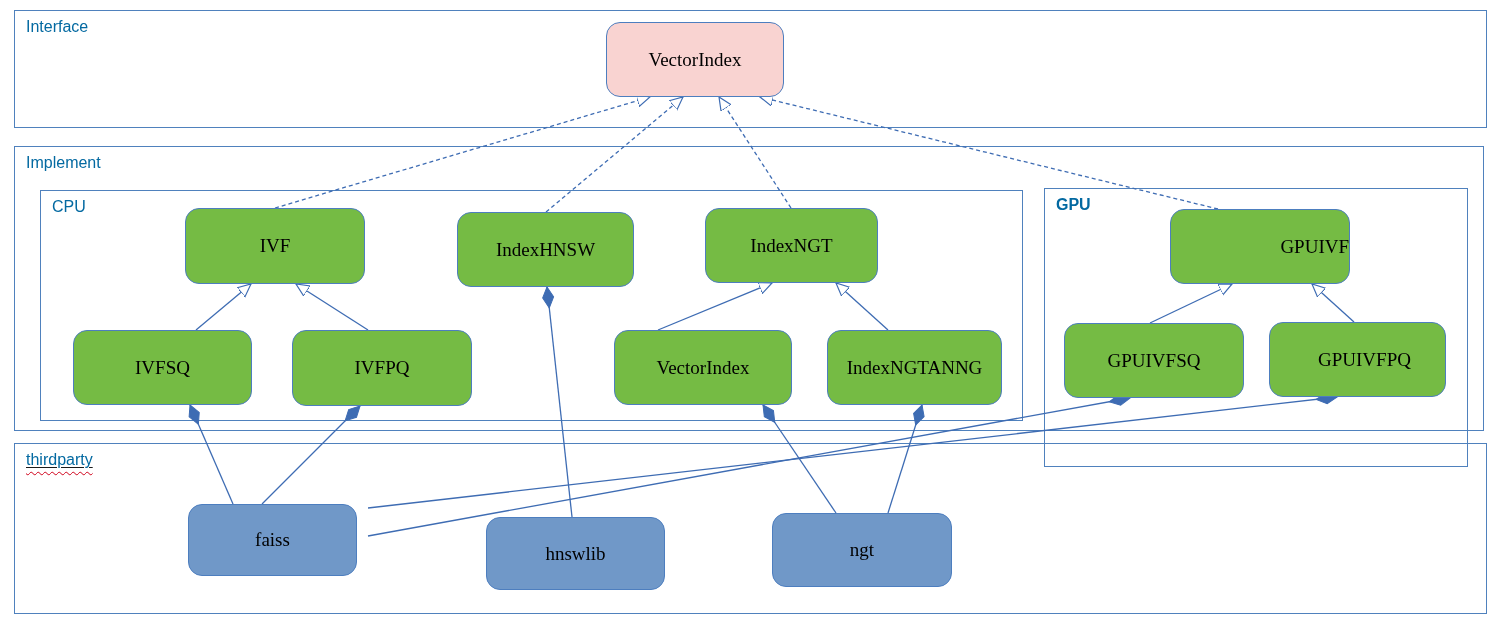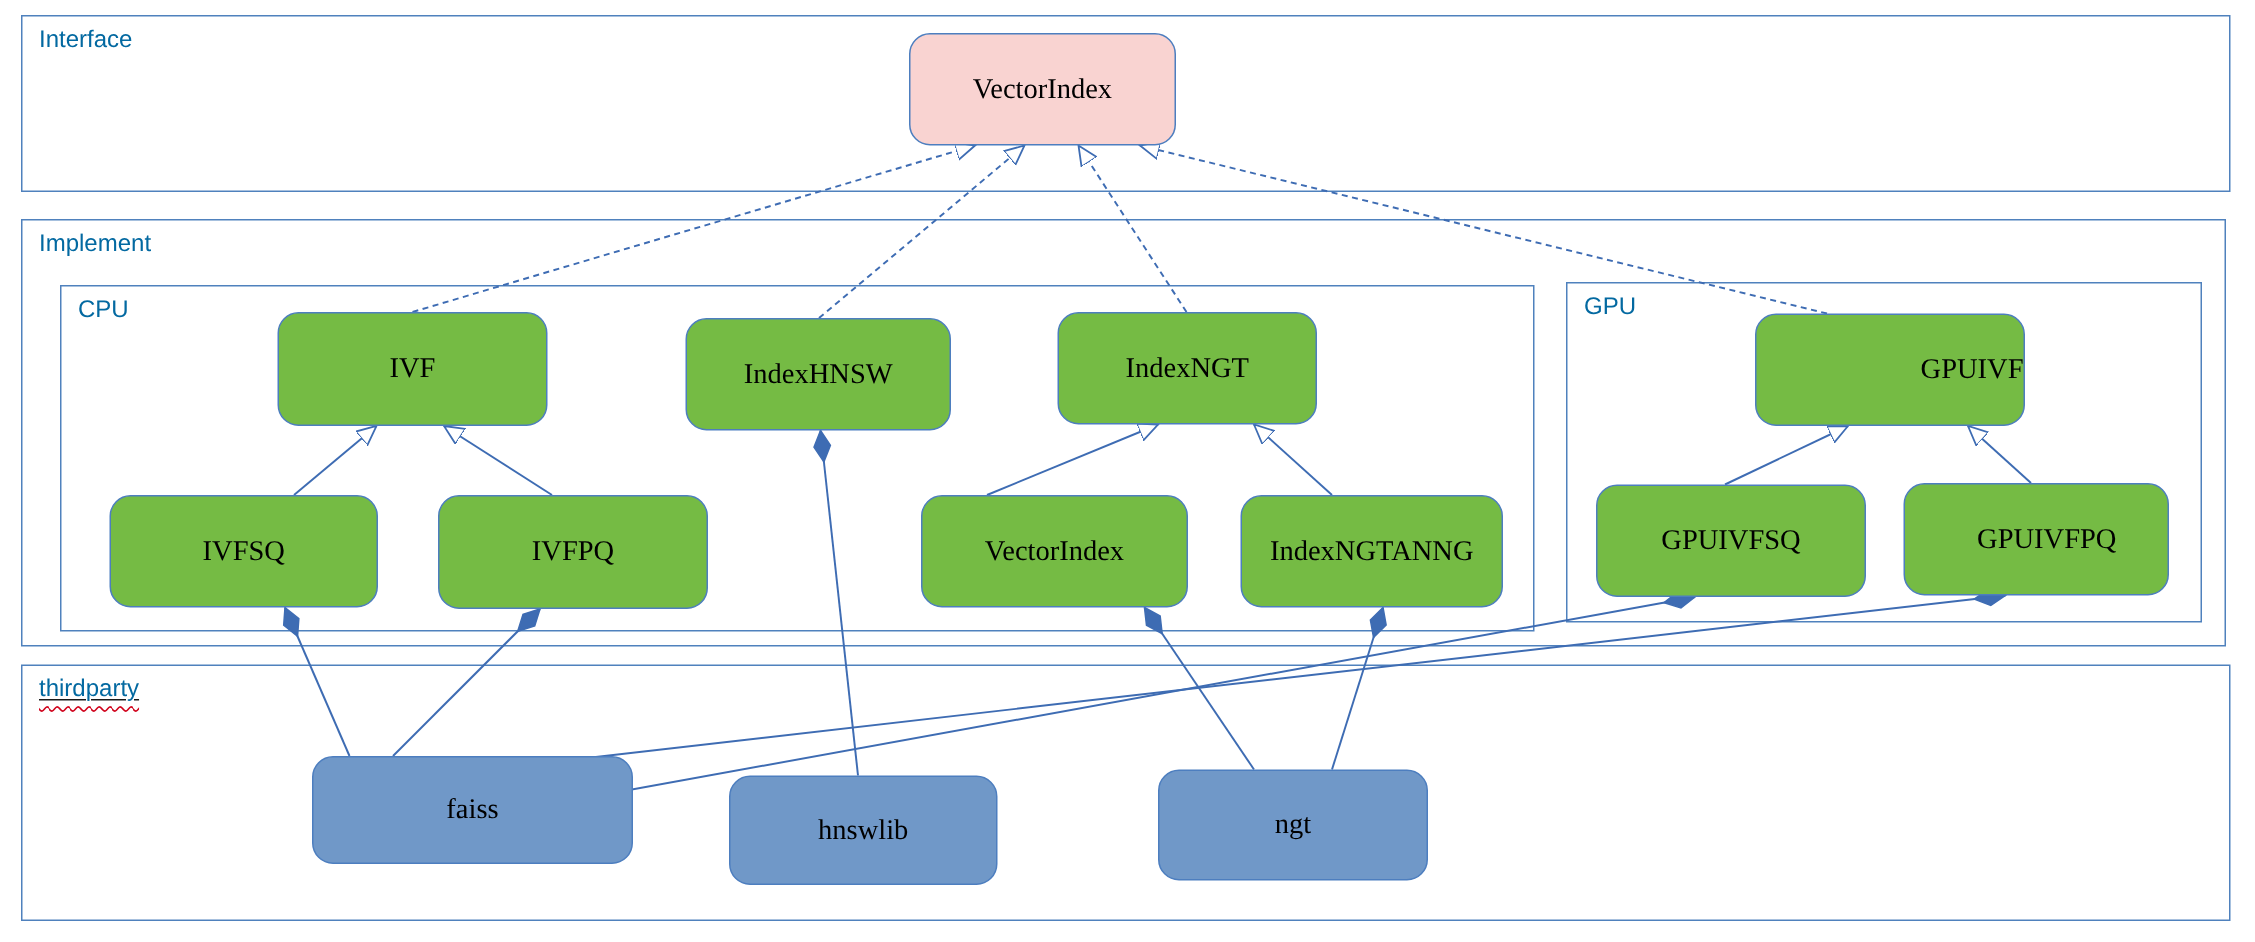--- a/index.html
+++ b/index.html
@@ -44,21 +44,21 @@
   <div id="frames">
       <div class="frame" style="left: 14px; top: 10px; width: 1473px; height: 118px;">
         <span class="frame-label"><span class="spell-inner">Interface</span></span>
       </div>
       <div class="frame" style="left: 14px; top: 146px; width: 1470px; height: 285px;">
         <span class="frame-label"><span class="spell-inner">Implement</span></span>
       </div>
       <div class="frame" style="left: 40px; top: 190px; width: 983px; height: 231px;">
         <span class="frame-label"><span class="spell-inner">CPU</span></span>
       </div>
-      <div class="frame" style="left: 1044px; top: 188px; width: 424px; height: 227px;">
+      <div class="frame" style="left: 1044px; top: 188px; width: 424px; height: 279px; font-weight: bold;">
         <span class="frame-label"><span class="spell-inner">GPU</span></span>
       </div>
       <div class="frame" style="left: 14px; top: 443px; width: 1473px; height: 171px;">
         <span class="frame-label spell"><span class="spell-inner">thirdparty</span></span>
       </div>
     </div>
 
   <svg class="edges" id="edges" viewBox="0 0 1503 628" xmlns="http://www.w3.org/2000/svg">
     <defs>
       <marker id="m-tri" markerUnits="userSpaceOnUse" markerWidth="18" markerHeight="16" refX="13" refY="6.5" orient="auto">
@@ -116,21 +116,21 @@
       </div>
       <div class="node impl" style="left: 827px; top: 330px; width: 175px; height: 75px;">
         <span>IndexNGTANNG</span>
       </div>
       <div class="node impl" style="left: 1064px; top: 323px; width: 180px; height: 75px;">
         <span>GPUIVFSQ</span>
       </div>
       <div class="node impl" style="left: 1269px; top: 322px; width: 177px; height: 75px; padding-left: 14px;">
         <span>GPUIVFPQ</span>
       </div>
-      <div class="node lib" style="left: 188px; top: 504px; width: 214px; height: 72px; margin-left: 20px;">
+      <div class="node lib" style="left: 188px; top: 504px; width: 169px; height: 72px;">
         <span>faiss</span>
       </div>
       <div class="node lib" style="left: 486px; top: 517px; width: 179px; height: 73px;">
         <span>hnswlib</span>
       </div>
       <div class="node lib" style="left: 772px; top: 513px; width: 180px; height: 74px;">
         <span>ngt</span>
       </div>
     </div>
 </div>

